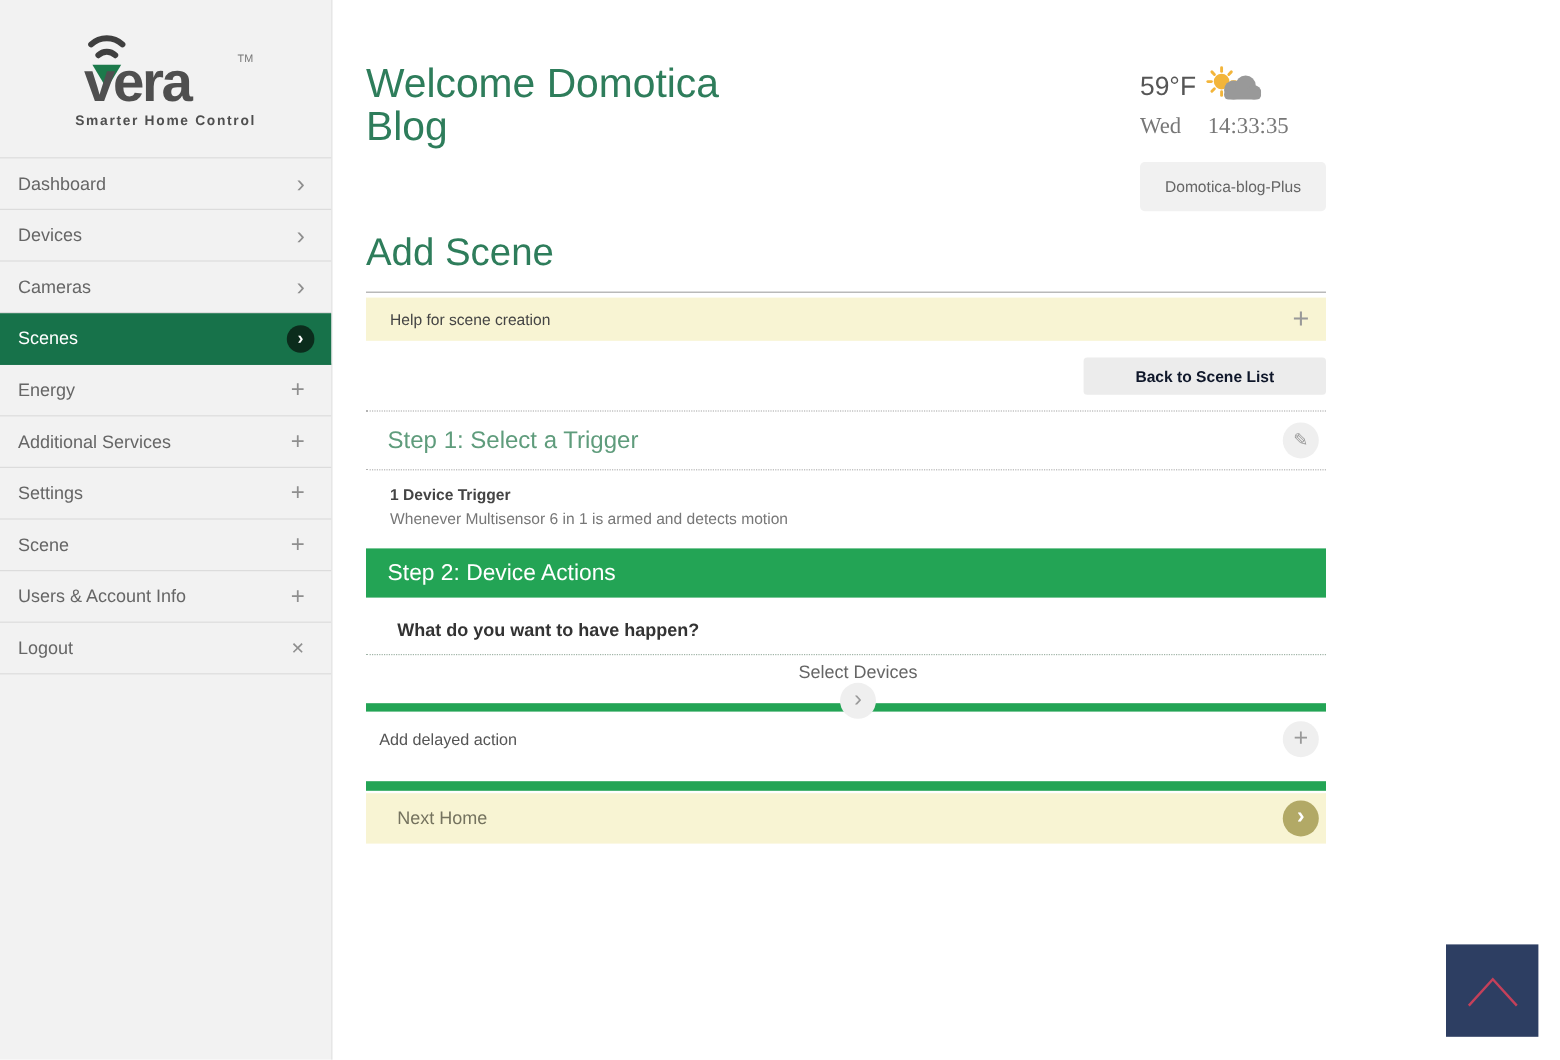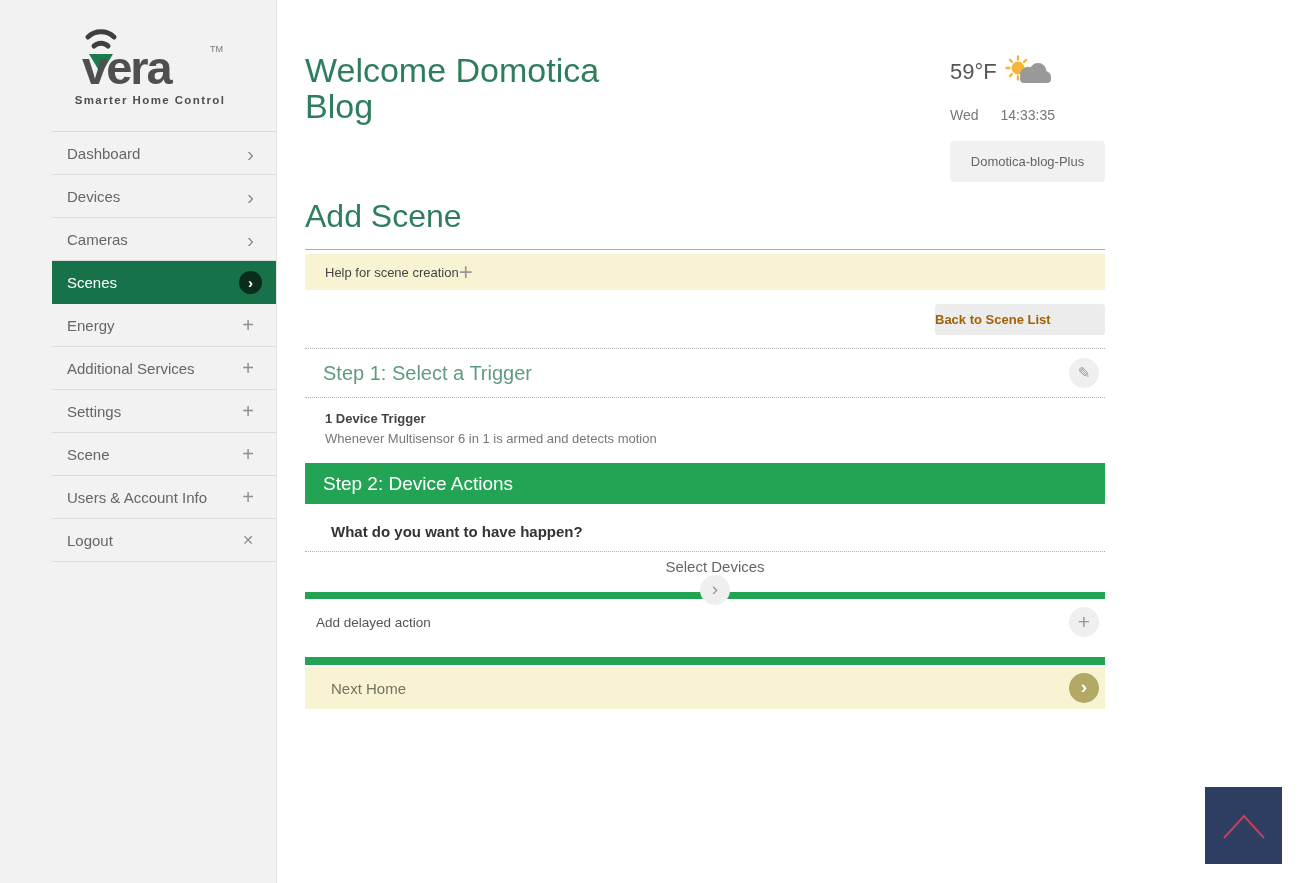--- a/index.html
+++ b/index.html
@@ -11,27 +11,26 @@
     overflow: hidden;
     color: #444;
   }
 
   
   .sidebar {
     position: absolute; left: 0; top: 0;
     width: 277px; height: 883px;
     background: #f2f2f2;
     border-right: 1px solid #e3e3e3;
-    padding-left: 24px;
   }
   .logo-wrap {
     height: 131px;
     display: flex; align-items: center; justify-content: center;
   }
-  .menu { border-top: 1px solid #dcdcdc; margin-left: 28px; }
+  .menu { border-top: 1px solid #dcdcdc; }
   .menu-item {
     height: 43px;
     display: flex; align-items: center; justify-content: space-between;
     padding: 0 22px 0 15px;
     border-bottom: 1px solid #dcdcdc;
     font-size: 15px; color: #666;
     cursor: pointer;
   }
   .menu-item .glyph {
     color: #8f8f8f; font-size: 20px; font-weight: 300; line-height: 1;
@@ -60,50 +59,50 @@
   .page-header { display: flex; justify-content: space-between; padding-top: 52px; }
   .welcome-title {
     width: 345px;
     font-size: 34px; font-weight: 300; line-height: 1.07;
     color: #2e7d5b;
   }
   .header-right { display: flex; align-items: flex-start; flex-direction: column; }
   .weather { margin-right: 16px; padding-top: 3px; }
   .weather-top { display: flex; align-items: center; }
   .weather-temp { font-size: 22px; font-weight: 300; color: #555; margin-right: 8px; }
-  .weather-bottom { display: flex; margin-top: 18px; font-size: 14px; color: #777; }
+  .weather-bottom { display: flex; margin-top: 6px; font-size: 19px; color: #777; font-family: Liberation Serif, serif; }
   .weather-day { margin-right: 22px; }
   .hostname-btn {
     margin-top: 18px;
     background: #f1f1f1; border-radius: 4px;
     padding: 13px 0; width: 155px; text-align: center;
     font-size: 13px; color: #666;
     cursor: pointer;
   }
 
   .page-title {
     font-size: 32px; font-weight: 300; color: #2e7d5b;
     margin-top: 16px; margin-bottom: 14px;
   }
 
   .top-rule { border: none; border-top: 1px solid #a9a9a9; height: 0; margin-bottom: 4px; }
 
   .help-bar {
     height: 36px; background: #f8f4d3;
-    display: flex; align-items: center; 
+    display: flex; align-items: center; justify-content: space-between;
     padding: 0 14px 0 20px;
     font-size: 13px; color: #444;
   }
   .plus-glyph { color: #999; font-size: 24px; font-weight: 300; line-height: 1; cursor: pointer; }
 
   .back-row { display: flex; justify-content: flex-end; margin: 14px 0 13px; }
   .back-btn {
     background: #ececec; border-radius: 3px;
-    width: 170px; padding: 8px 0; text-align: left;
-    font-size: 13px; font-weight: 600; color: #a16207;
+    width: 202px; padding: 8px 0; text-align: center;
+    font-size: 13px; font-weight: 600; color: #0f172a;
     cursor: pointer;
   }
 
   .dotted { border: none; border-top: 1px dotted #b3b3b3; height: 0; }
   .dotted.greenish { border-top-color: #9fb3a6; }
 
   .step1-row {
     display: flex; align-items: center; justify-content: space-between;
     padding: 9px 6px 9px 18px;
   }

